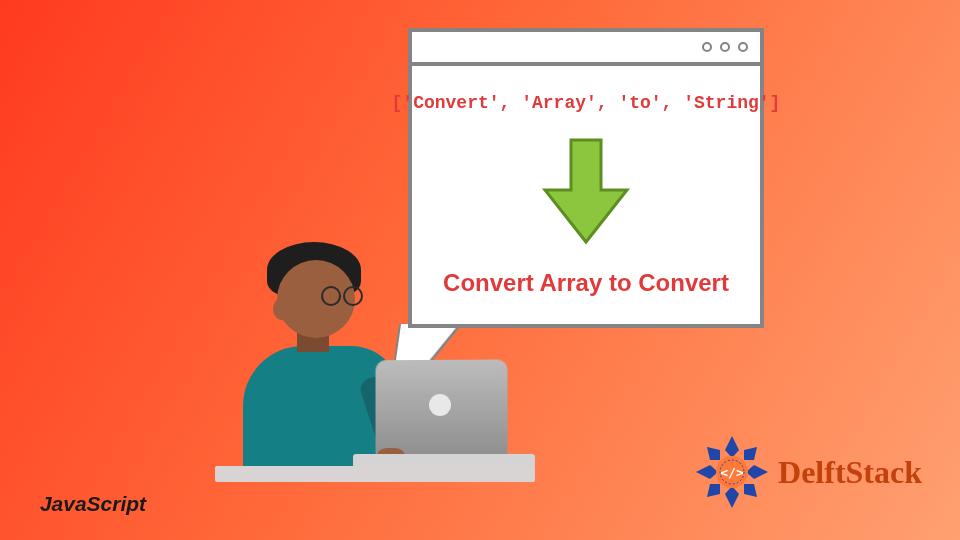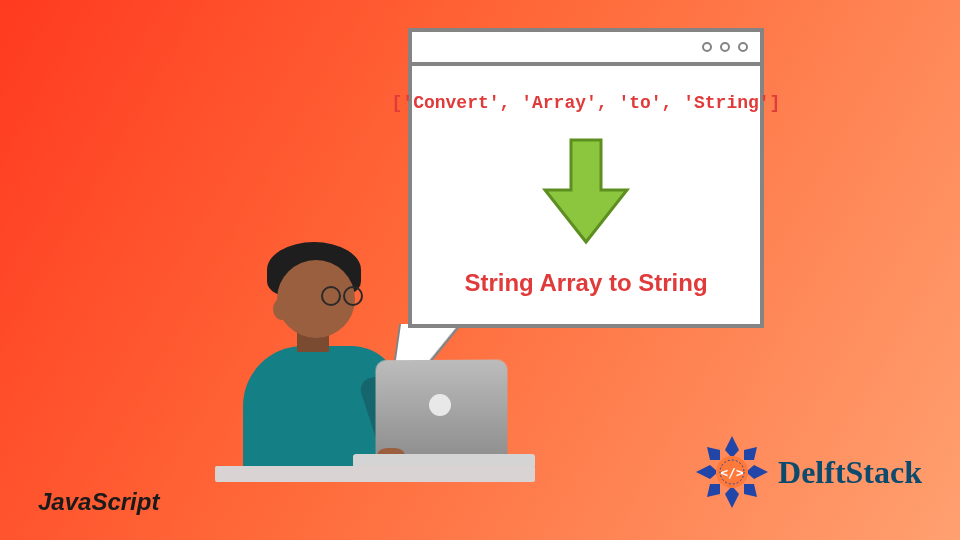--- a/index.html
+++ b/index.html
@@ -200,38 +200,38 @@
     position: absolute;
     left: 38px;
     bottom: 22px;
     width: 110px;
     text-align: center;
   }
   .js-label {
     font-family: "Trebuchet MS", sans-serif;
     font-style: italic;
     font-weight: 700;
-    font-size: 24px;
+    font-size: 21px;
     color: #1a1a1a;
     margin-bottom: 2px;
   }
   .js-shield svg { display: block; margin: 0 auto; }
 
   
   .brand {
     position: absolute;
     right: 38px;
     bottom: 28px;
     display: flex;
     align-items: center;
   }
   .brand-text {
     font-family: Georgia, 'Times New Roman', serif;
     font-size: 32px;
-    color: #0c4a6e;
+    color: #c2410c;
     font-weight: 600;
     margin-left: 6px;
   }
   .brand-mark svg { display: block; }
 </style>
 </head>
 <body>
 
 <div class="tail"></div>
 
@@ -241,21 +241,21 @@
     <span class="window-dot"></span>
     <span class="window-dot"></span>
   </div>
   <div class="window-body">
     <div class="array-code">['Convert', 'Array', 'to', 'String']</div>
     <div class="arrow-down">
       <svg width="90" height="110" viewBox="0 0 90 110">
         <path d="M30 4 H60 V54 H86 L45 106 L4 54 H30 Z" fill="#8cc63f" stroke="#5c8f20" stroke-width="3"></path>
       </svg>
     </div>
-    <div class="result-text">String Array to String</div>
+    <div class="result-text">Convert Array to Convert</div>
   </div>
 </div>
 
 <div class="scene">
   <div class="torso"></div>
   <div class="arm"></div>
   <div class="neck"></div>
   <div class="hair"></div>
   <div class="head"></div>
   <div class="ear"></div>

